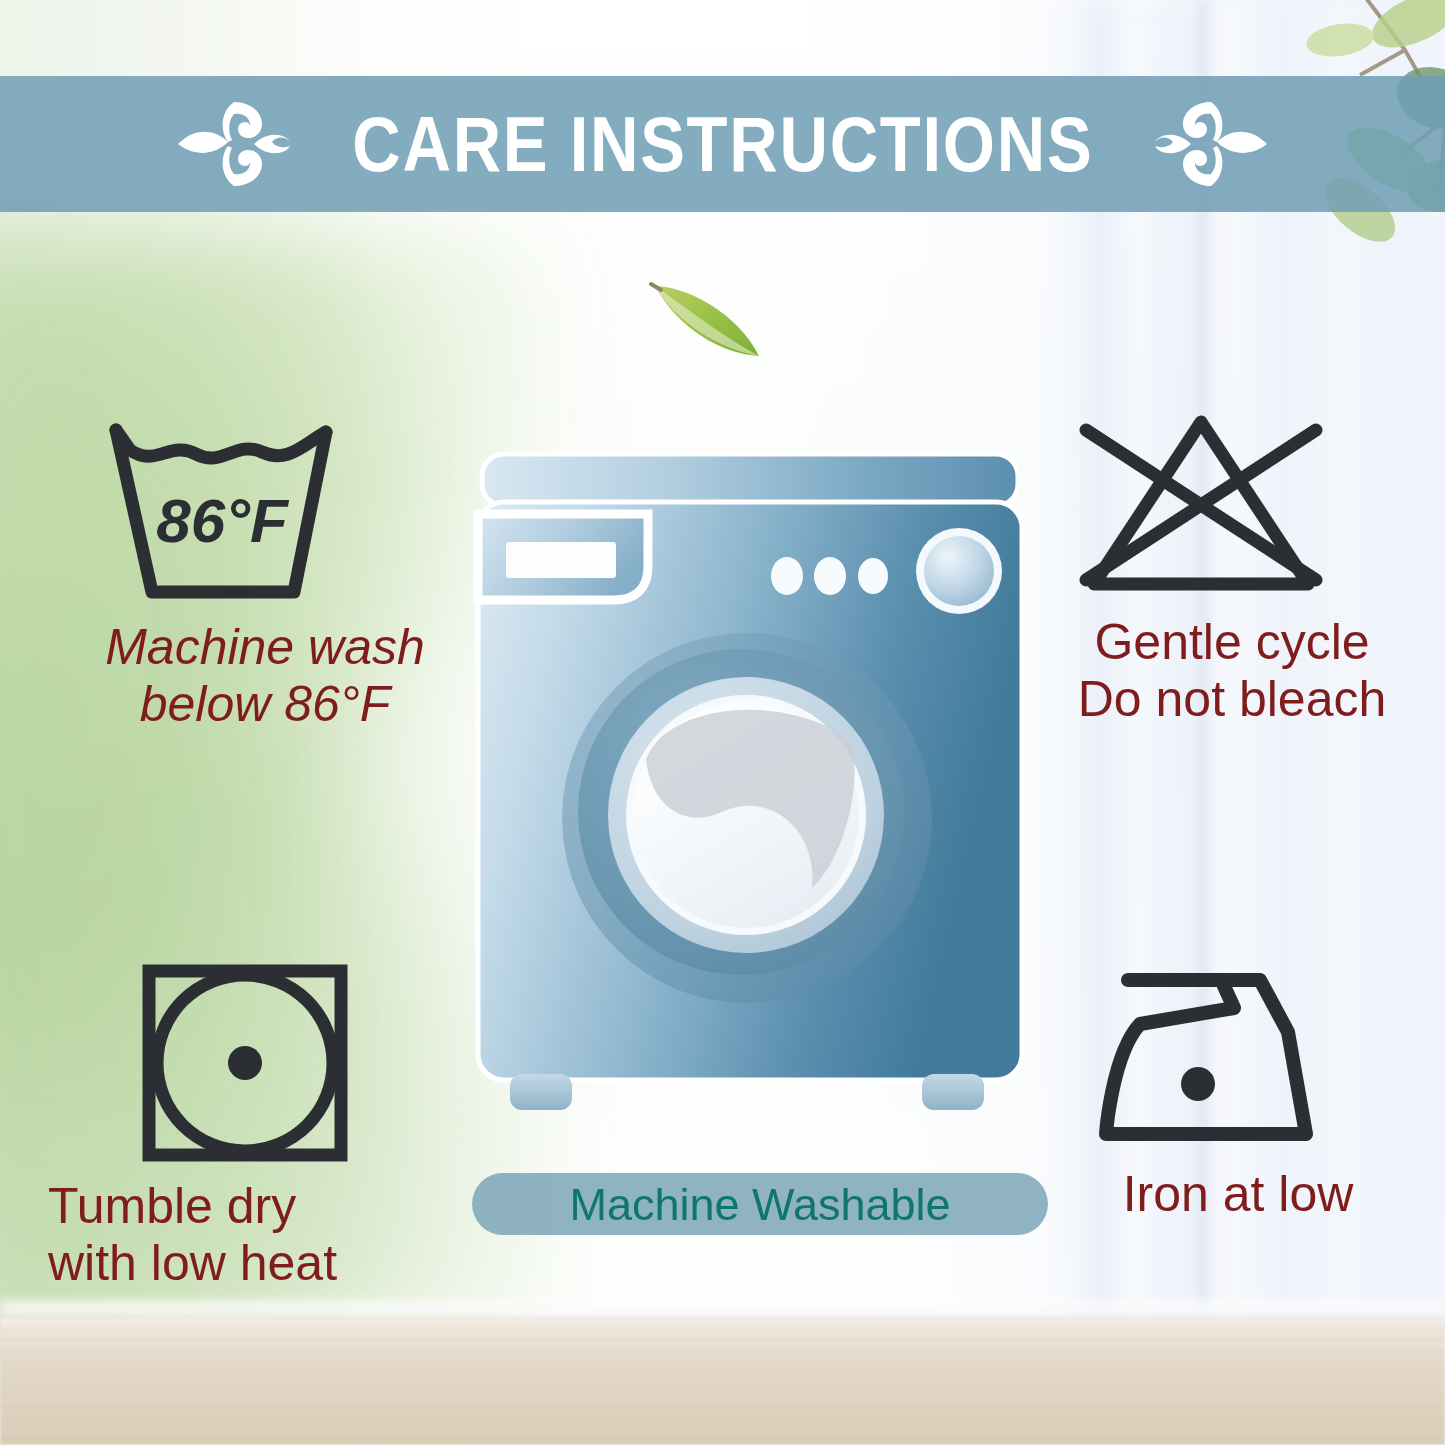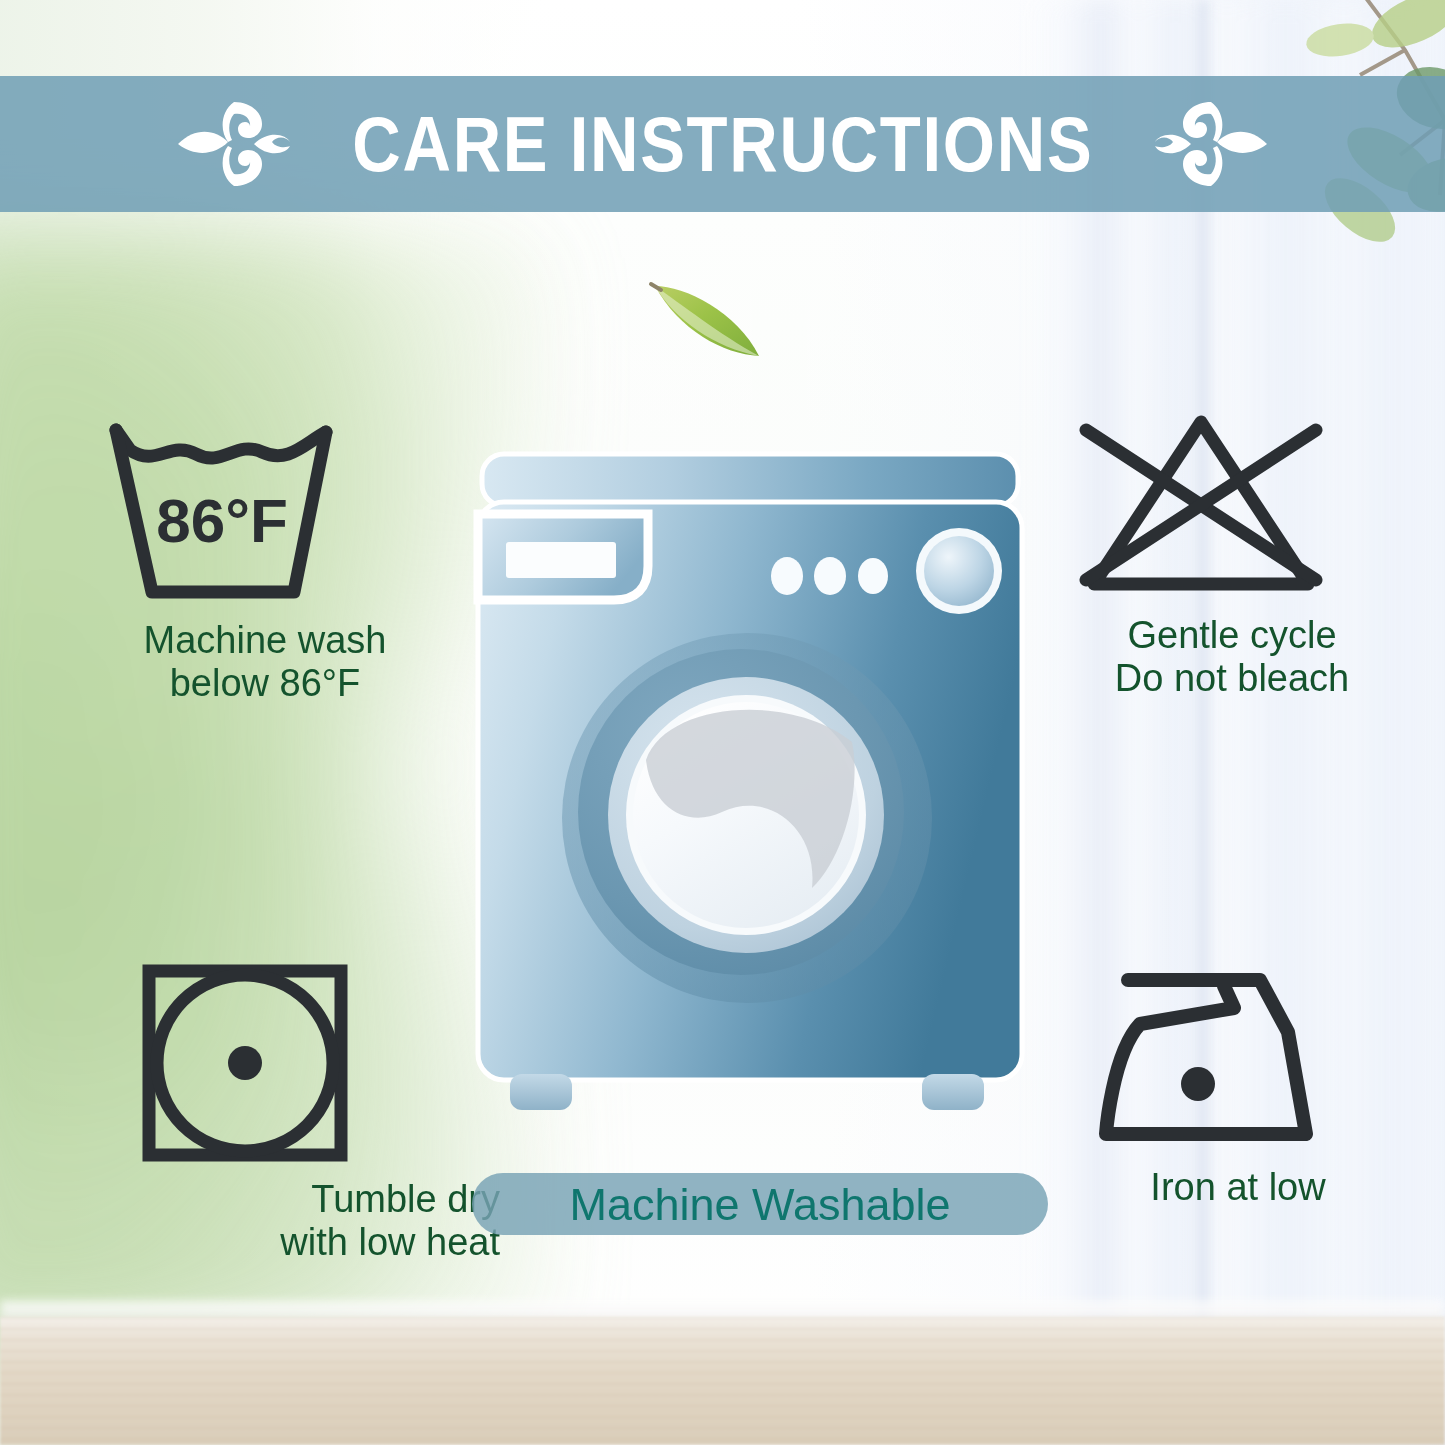--- a/index.html
+++ b/index.html
@@ -136,40 +136,40 @@
     left: 645px;
     top: 272px;
     width: 124px;
     height: 92px;
   }
 
   
   .symbol-cell { position: absolute; }
   .symbol-glyph { display: block; }
   .caption {
-    color: #14532d;
-    font-size: 38px;
+    color: #7f1d1d;
+    font-size: 50px;
     line-height: 1.14;
     text-align: center;
     white-space: nowrap;
   }
 
-  #cell-wash   { left: 20px;   top: 420px;  width: 480px; }
+  #cell-wash   { left: 20px;   top: 420px;  width: 480px; font-style: italic; }
   #cell-bleach { left: 1000px; top: 408px;  width: 440px; }
   #cell-dry    { left: 20px;   top: 962px;  width: 480px; }
   #cell-iron   { left: 1000px; top: 962px;  width: 440px; }
 
   #cell-wash .symbol-glyph   { margin: 0 auto 14px 84px; }
   #cell-bleach .symbol-glyph { margin: 0 auto 16px 72px; }
   #cell-dry .symbol-glyph    { margin: 0 auto 14px 120px; }
   #cell-iron .symbol-glyph   { margin: 0 auto 12px 92px; }
 
   #cell-wash .caption   { text-align: center; padding-left: 10px; }
   #cell-bleach .caption { text-align: center; padding-left: 24px; }
-  #cell-dry .caption    { text-align: right; padding-left: 28px; margin-top: 12px; }
+  #cell-dry .caption    { text-align: left; padding-left: 28px; margin-top: 12px; }
   #cell-iron .caption   { padding-left: 36px; }
 
   
   .machine {
     position: absolute;
     left: 470px;
     top: 440px;
     width: 560px;
     height: 690px;
   }

